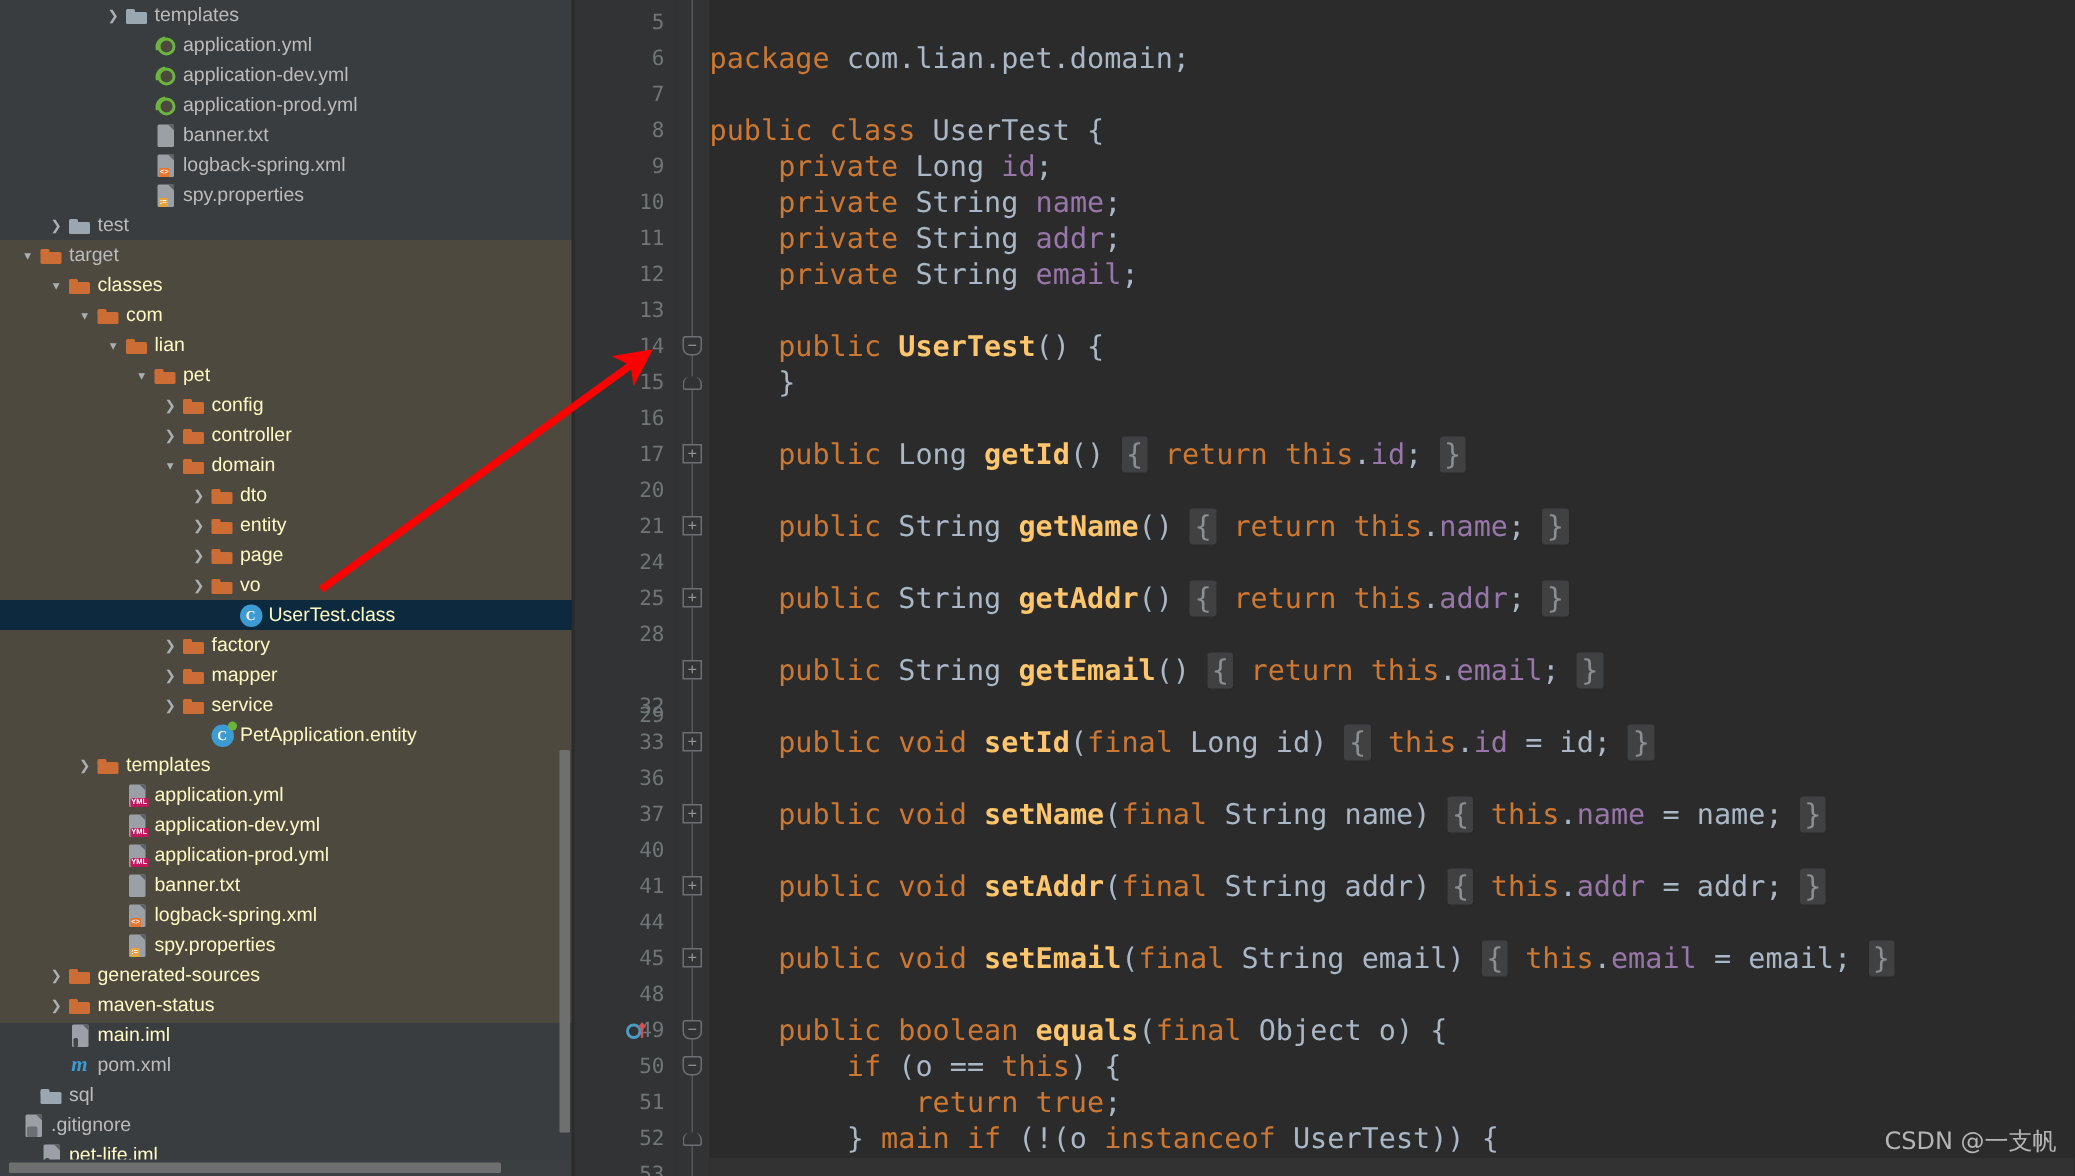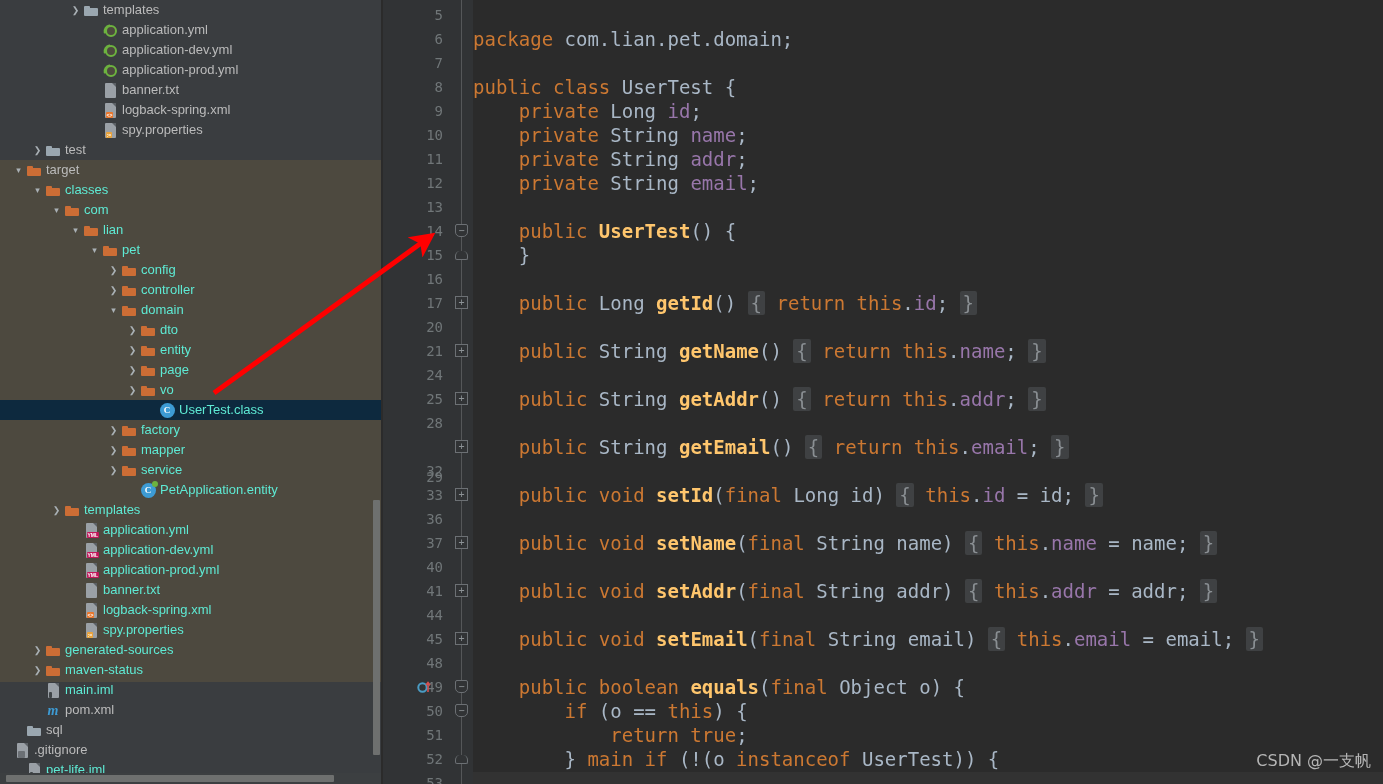--- a/index.html
+++ b/index.html
@@ -34,21 +34,21 @@
   }
   .arrow.none { color: transparent; }
   .ico {
     width: 18px; height: 20px; flex: 0 0 18px; position: relative;
     display: flex; align-items: center; justify-content: center;
   }
   .label { padding-left: 3px; }
 
   
   .c-white  { color: #bbbbbb; }
-  .c-olive  { color: #5eead4; }
+  .c-olive  { color: #fef9c3; }
 
   
   .fld { width: 14px; height: 11px; position: relative; }
   .fld::before {
     content: ""; position: absolute; left: 0; top: 1px;
     width: 6px; height: 3px; border-radius: 1px 1px 0 0;
   }
   .fld::after {
     content: ""; position: absolute; left: 0; top: 3px;
     width: 14px; height: 8px; border-radius: 0 1px 1px 1px;

